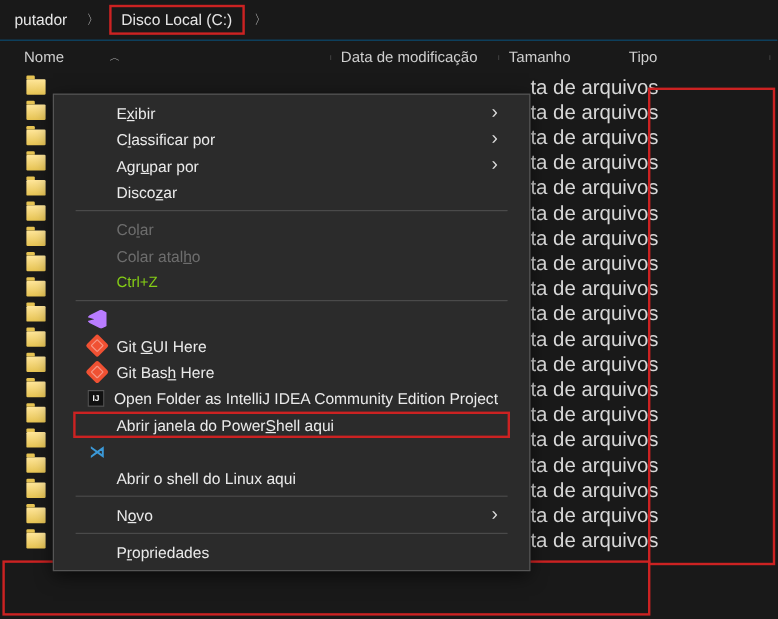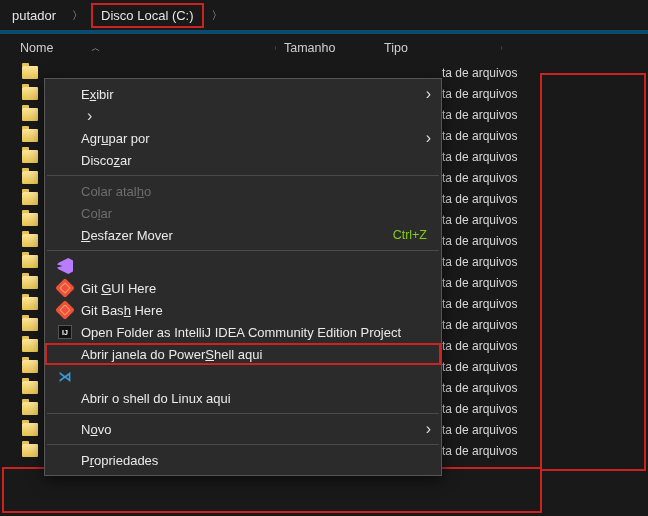--- a/index.html
+++ b/index.html
@@ -7,21 +7,21 @@
     width: 648px; height: 516px;
     background: #191919;
     font-family: "Segoe UI", Tahoma, sans-serif;
     font-size: 13px;
     color: #ddd;
     overflow: hidden;
     position: relative;
   }
   .top {
     height: 34px;
-    border-bottom: 4px solid #0c4a6e;
+    border-bottom: 1px solid #0c4a6e;
     display: flex;
     align-items: center;
     gap: 8px;
     padding: 0 4px;
   }
   .crumb { color: #e5e5e5; padding: 4px 8px; }
   .crumb.hl { border: 2px solid #c22; padding: 3px 8px; }
   .chevron { color: #bbb; font-size: 11px; }
   .headers {
     display: flex;
@@ -50,30 +50,30 @@
     margin-left: 22px;
     margin-right: 8px;
     position: relative;
   }
   .folder-ico::before {
     content: "";
     position: absolute;
     top: -3px; left: 0; width: 7px; height: 3px;
     background: #e6c352; border-radius: 1px 1px 0 0;
   }
-  .type-cell { color: #d8d8d8; font-size: 12px; padding-left: 2px; }
+  .type-cell { color: #d8d8d8; font-size: 17px; padding-left: 2px; }
   
   .ctxmenu {
     position: absolute;
     left: 44px; top: 78px;
     width: 398px;
     background: #2b2b2b;
     border: 1px solid #555;
     box-shadow: 0 4px 14px rgba(0,0,0,.6);
-    padding: 4px 0;
+    padding: 4px 16px;
     z-index: 10;
   }
   .mi {
     display: flex;
     align-items: center;
     height: 22px;
     padding: 0 10px 0 10px;
     color: #eaeaea;
     font-size: 13px;
     position: relative;
@@ -122,20 +122,24 @@
   <span class="crumb hl">Disco Local (C:)</span>
   <span class="chevron">〉</span>
 </div>
 
 <div class="headers">
   <div class="col col-name">
     <span>Nome</span>
     <span class="sort-arrow">︿</span>
     <span class="divider"></span>
   </div>
+  <div class="col col-date">
+    <span>Data de modificação</span>
+    <span class="divider"></span>
+  </div>
   <div class="col col-size">
     <span>Tamanho</span>
   </div>
   <div class="col col-type">
     <span>Tipo</span>
     <span class="divider"></span>
   </div>
 </div>
 
 <div class="rows">
@@ -238,43 +242,43 @@
 </div>
 
 <div class="ctxmenu">
   <div class="mi">
     <span class="ic"></span>
     <span class="lbl"><span>E</span><span class="ul">x</span><span>ibir</span></span>
     <span class="arr">›</span>
   </div>
   <div class="mi">
     <span class="ic"></span>
+    <span class="lbl"><span>C</span><span class="ul">l</span><span>assificar por</span></span>
     <span class="arr">›</span>
   </div>
   <div class="mi">
     <span class="ic"></span>
     <span class="lbl"><span>Agr</span><span class="ul">u</span><span>par por</span></span>
     <span class="arr">›</span>
   </div>
   <div class="mi">
     <span class="ic"></span>
     <span class="lbl"><span>Disco</span><span class="ul">z</span><span>ar</span></span>
   </div>
   <div class="sep"></div>
   <div class="mi disabled">
     <span class="ic"></span>
+    <span class="lbl"><span>Co</span><span class="ul">l</span><span>ar</span></span>
+  </div>
+  <div class="mi disabled">
+    <span class="ic"></span>
     <span class="lbl"><span>Colar atal</span><span class="ul">h</span><span>o</span></span>
   </div>
-  <div class="mi disabled">
-    <span class="ic"></span>
-    <span class="lbl"><span>Co</span><span class="ul">l</span><span>ar</span></span>
-  </div>
-  <div class="mi">
-    <span class="ic"></span>
-    <span class="lbl"><span></span><span class="ul">D</span><span>esfazer Mover</span></span>
+  <div class="mi">
+    <span class="ic"></span>
     <span class="sc">Ctrl+Z</span>
   </div>
   <div class="sep"></div>
   <div class="mi">
     <span class="ic">
         <span class="ic-vs"></span>
       </span>
   </div>
   <div class="mi">
     <span class="ic">

